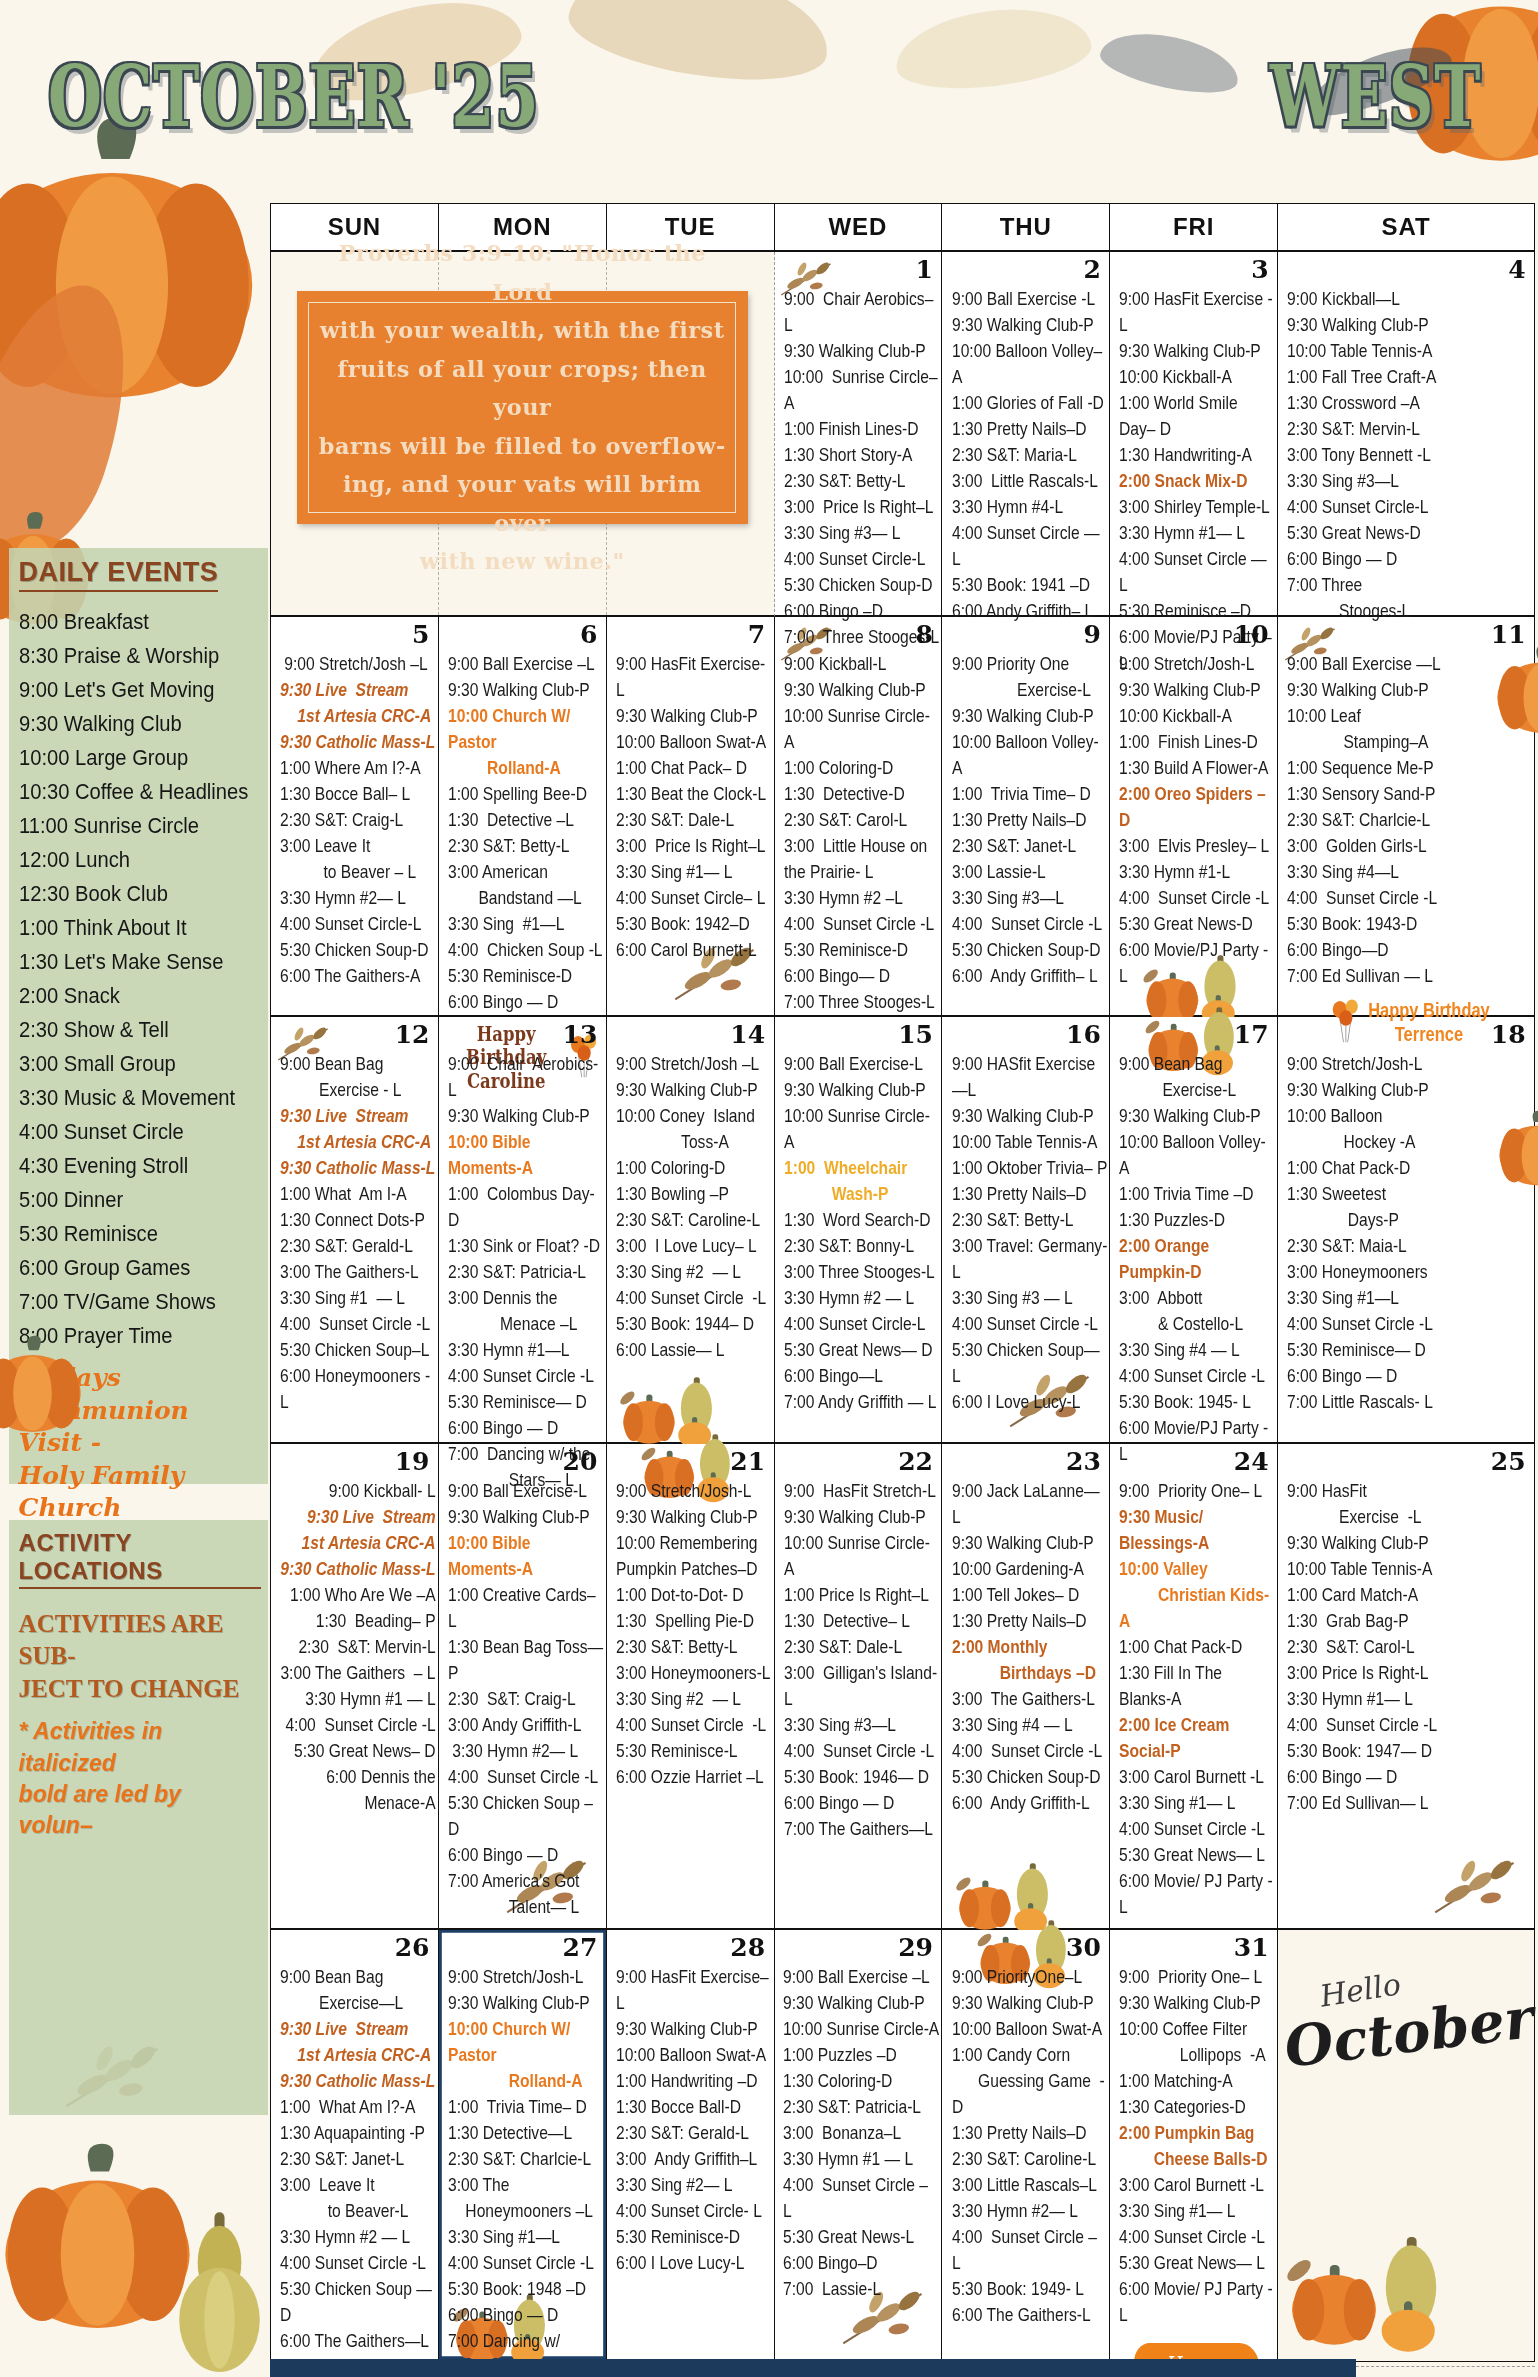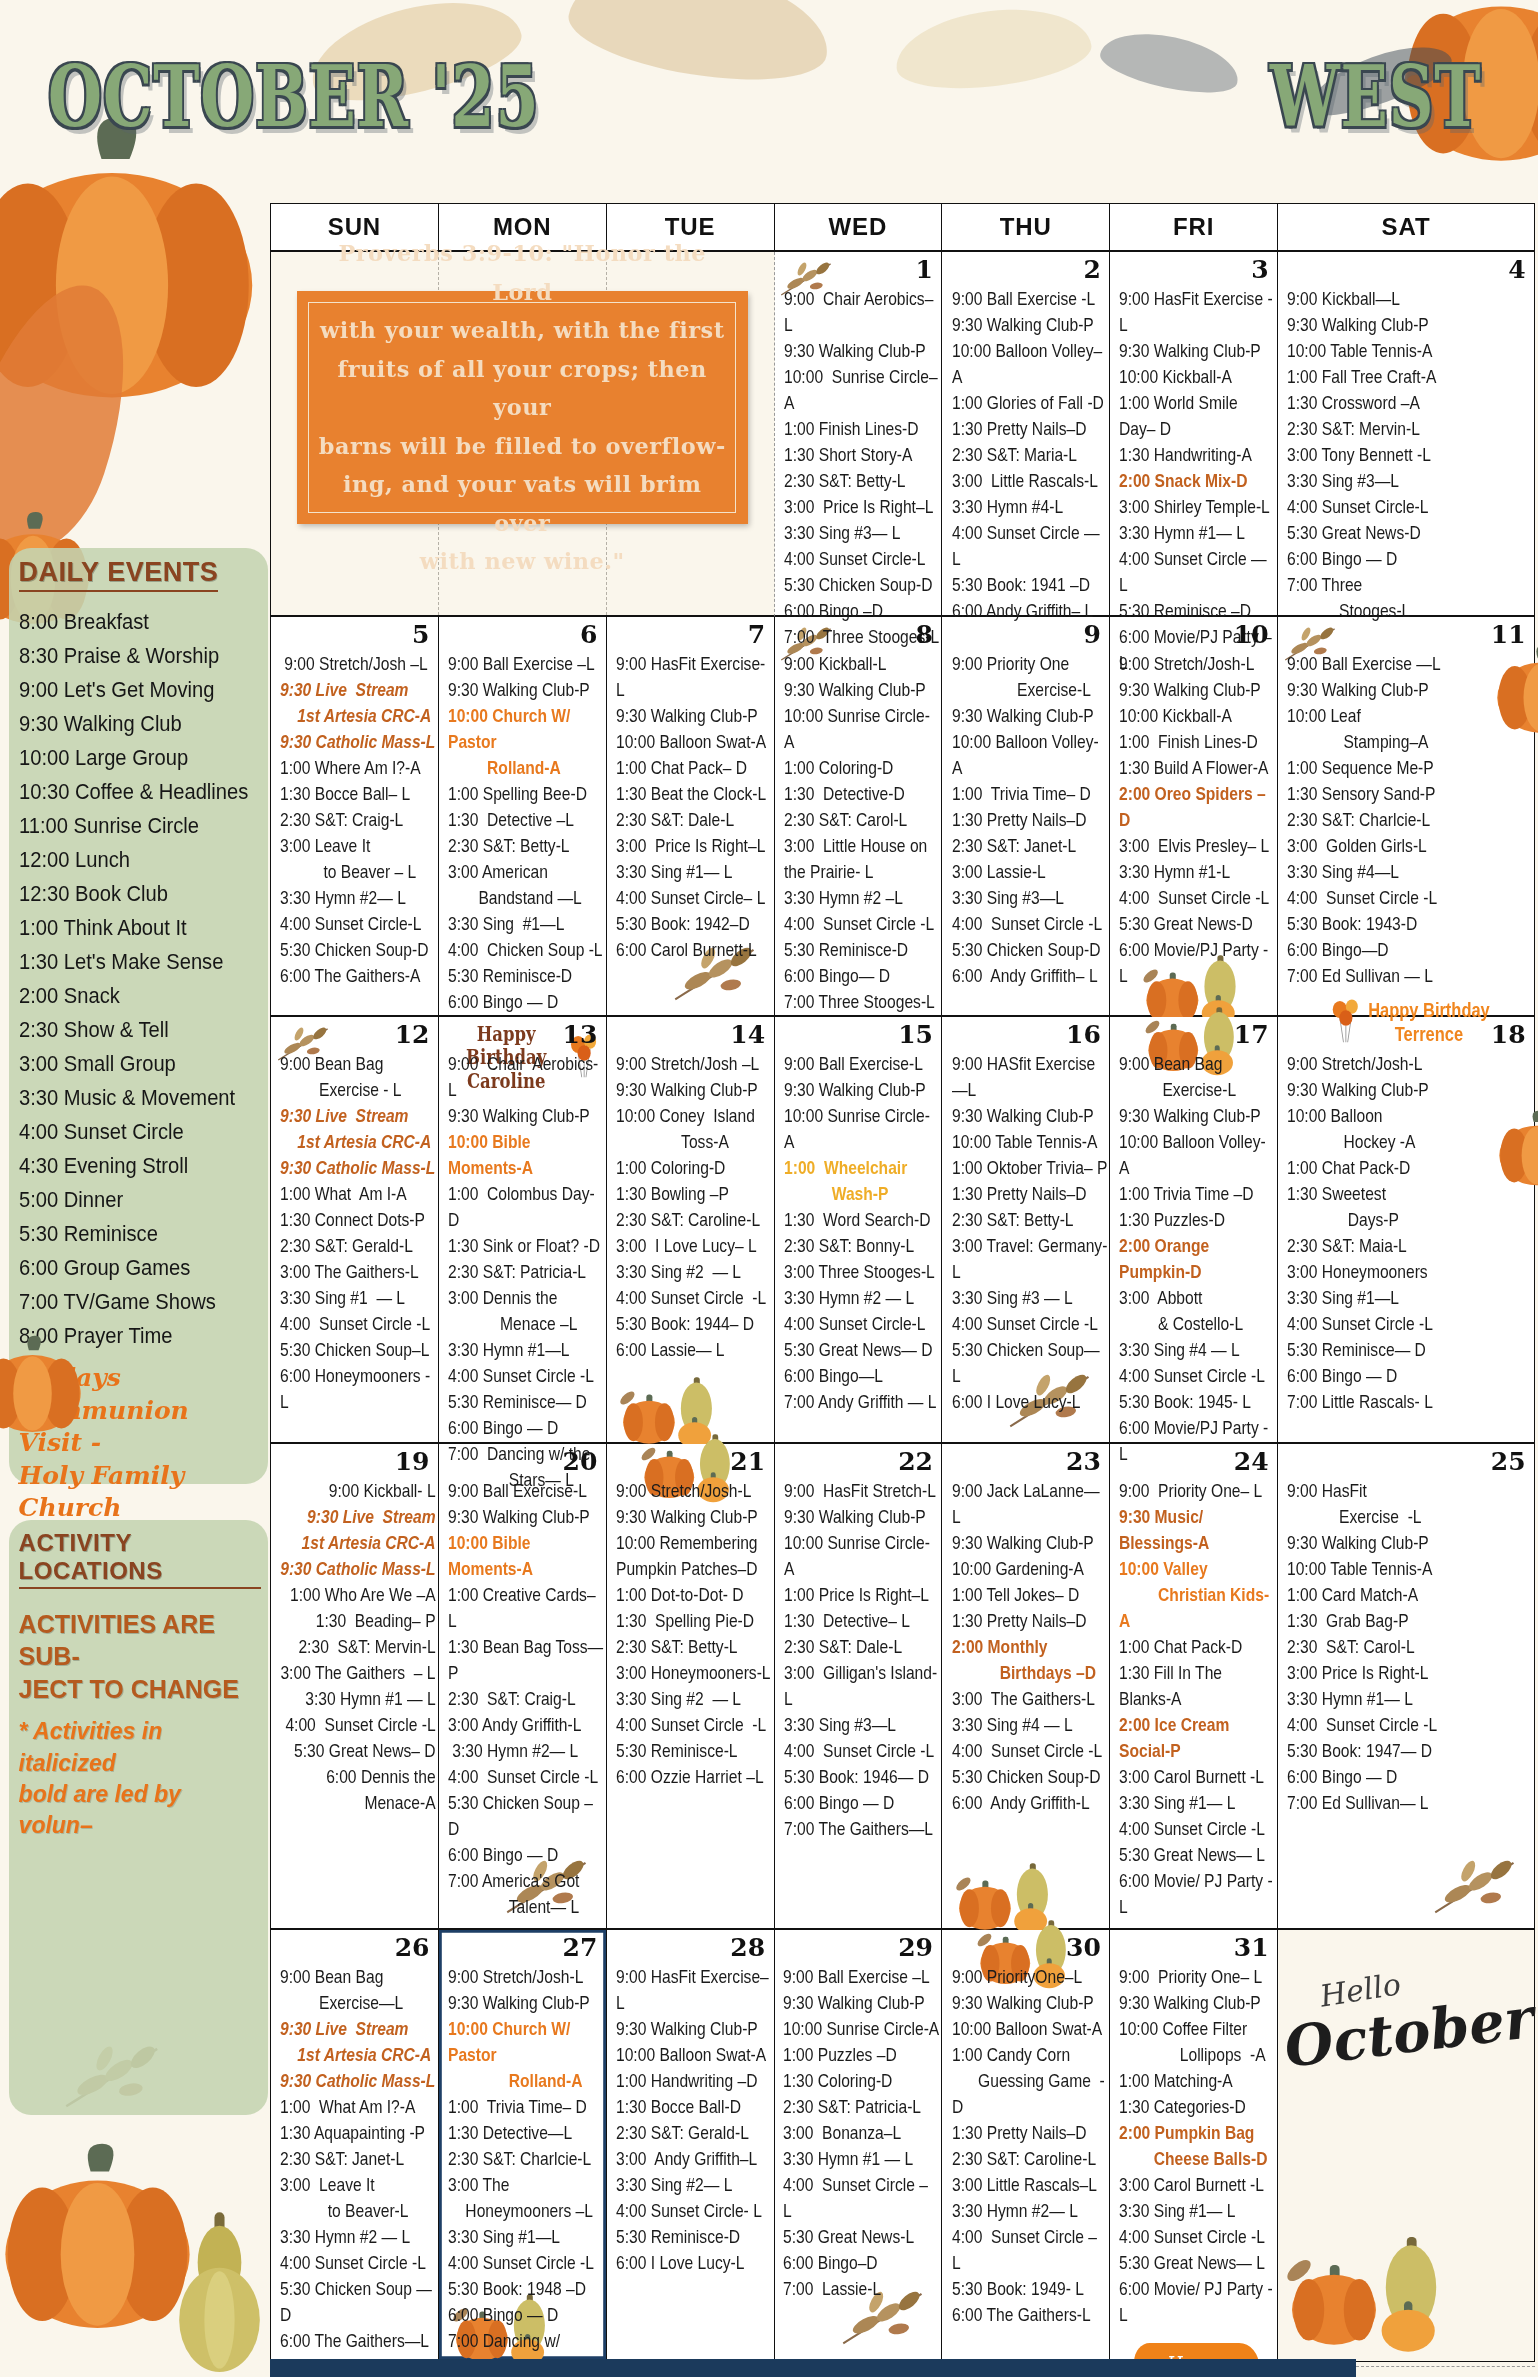--- a/index.html
+++ b/index.html
@@ -23,36 +23,36 @@
   .community {
     font-size:42px; font-weight:bold; letter-spacing:2.8px; color:#6B9253;
     text-shadow:-0.9px -0.9px 0 #37434C, 0.9px -0.9px 0 #37434C, -0.9px 0.9px 0 #37434C, 0.9px 0.9px 0 #37434C, 3.7px 3.7px 0 rgba(199,123,59,.55);
   }
   .home {
     margin-top:5.6px; font-size:34px; font-weight:bold; letter-spacing:1.9px; color:#6B9253;
     text-shadow:-0.9px -0.9px 0 #37434C, 0.9px -0.9px 0 #37434C, -0.9px 0.9px 0 #37434C, 0.9px 0.9px 0 #37434C, 2.8px 2.8px 0 rgba(199,123,59,.55);
   }
 
   
-  .side-box { position:absolute; left:9.3px; width:259px; background:rgba(196,212,177,.88); z-index:1; padding:9.3px 7.5px 9.3px 9.3px;border-radius:22px; }
+  .side-box { position:absolute; left:9.3px; width:259px; background:rgba(196,212,177,.88); z-index:1; padding:9.3px 7.5px 9.3px 9.3px; }
   .daily-box { top:548px; height:936px; }
   .loc-box   { top:1520px; height:595px; }
   .side-box h2 {
     font-size:27px; font-weight:bold; color:#8A4420; letter-spacing:0.5px;
     border-bottom:2.8px solid #8A4420; display:inline-block; padding-bottom:1.9px; margin-bottom:13px;
     text-shadow:0.9px 0.9px 0 rgba(0,0,0,.25);
   }
   .loc-box h2 { font-size:24px; }
   #daily-list { list-style:none; font-size:22.4px; line-height:34px; color:#161616; transform:scaleX(.9); transform-origin:0 0; width:111%; }
   #loc-list { list-style:none; font-size:23px; line-height:40px; color:#161616; padding-left:20.5px; }
   #loc-list b { font-weight:bold; }
   .fridays { margin-top:9.3px; font-family:"DejaVu Serif", serif; font-style:italic; font-weight:bold;
     font-size:25px; line-height:1.3; color:#E8731A; white-space:pre-wrap; }
   .subj { margin-top:5.6px; font-weight:bold; font-size:25px; line-height:1.3; color:#B55A1E; white-space:pre-wrap;
-    text-shadow:0.9px 0.9px 0 rgba(0,0,0,.2); }
+    text-shadow:0.9px 0.9px 0 rgba(0,0,0,.2);font-family:Liberation Serif, serif; }
   .vol { margin-top:11.2px; font-style:italic; font-weight:bold; font-size:23px; line-height:1.35; color:#E8731A; white-space:pre-wrap;
     text-shadow:0.9px 0.9px 0 rgba(0,0,0,.15); }
 
   
   .grid {
     position:absolute; left:270px; top:203px; width:1265px; z-index:1;
     display:grid; grid-template-columns:repeat(7,1fr);
     grid-template-rows:48px 365px 400px 427px 486px 431px;
     border:1.9px solid #111;
   }

